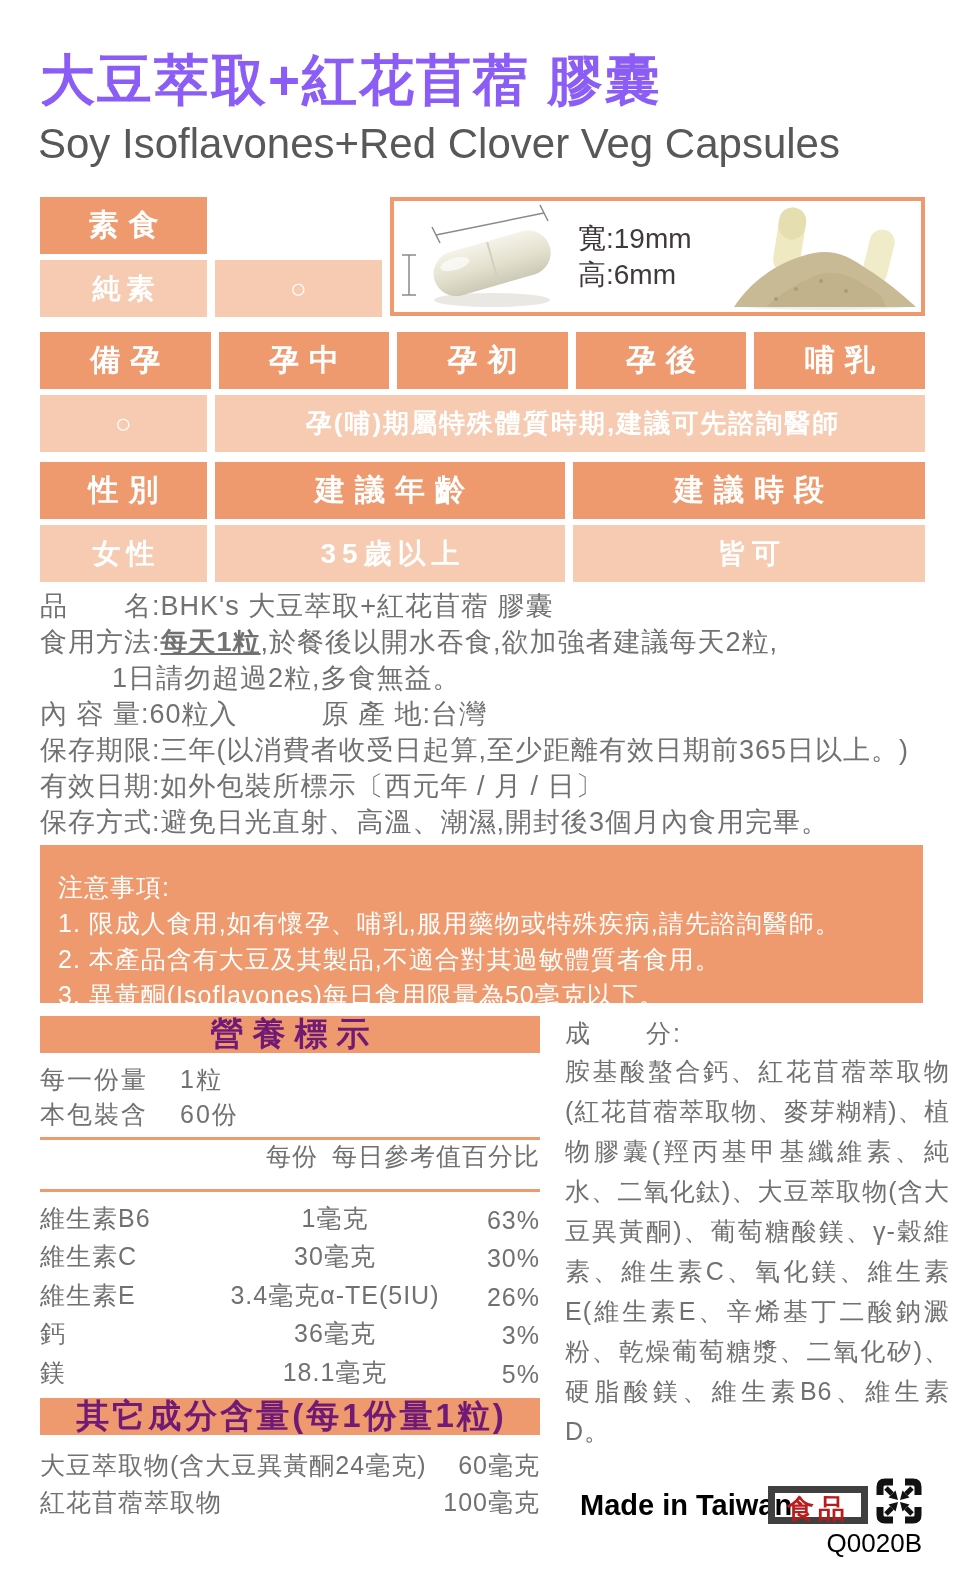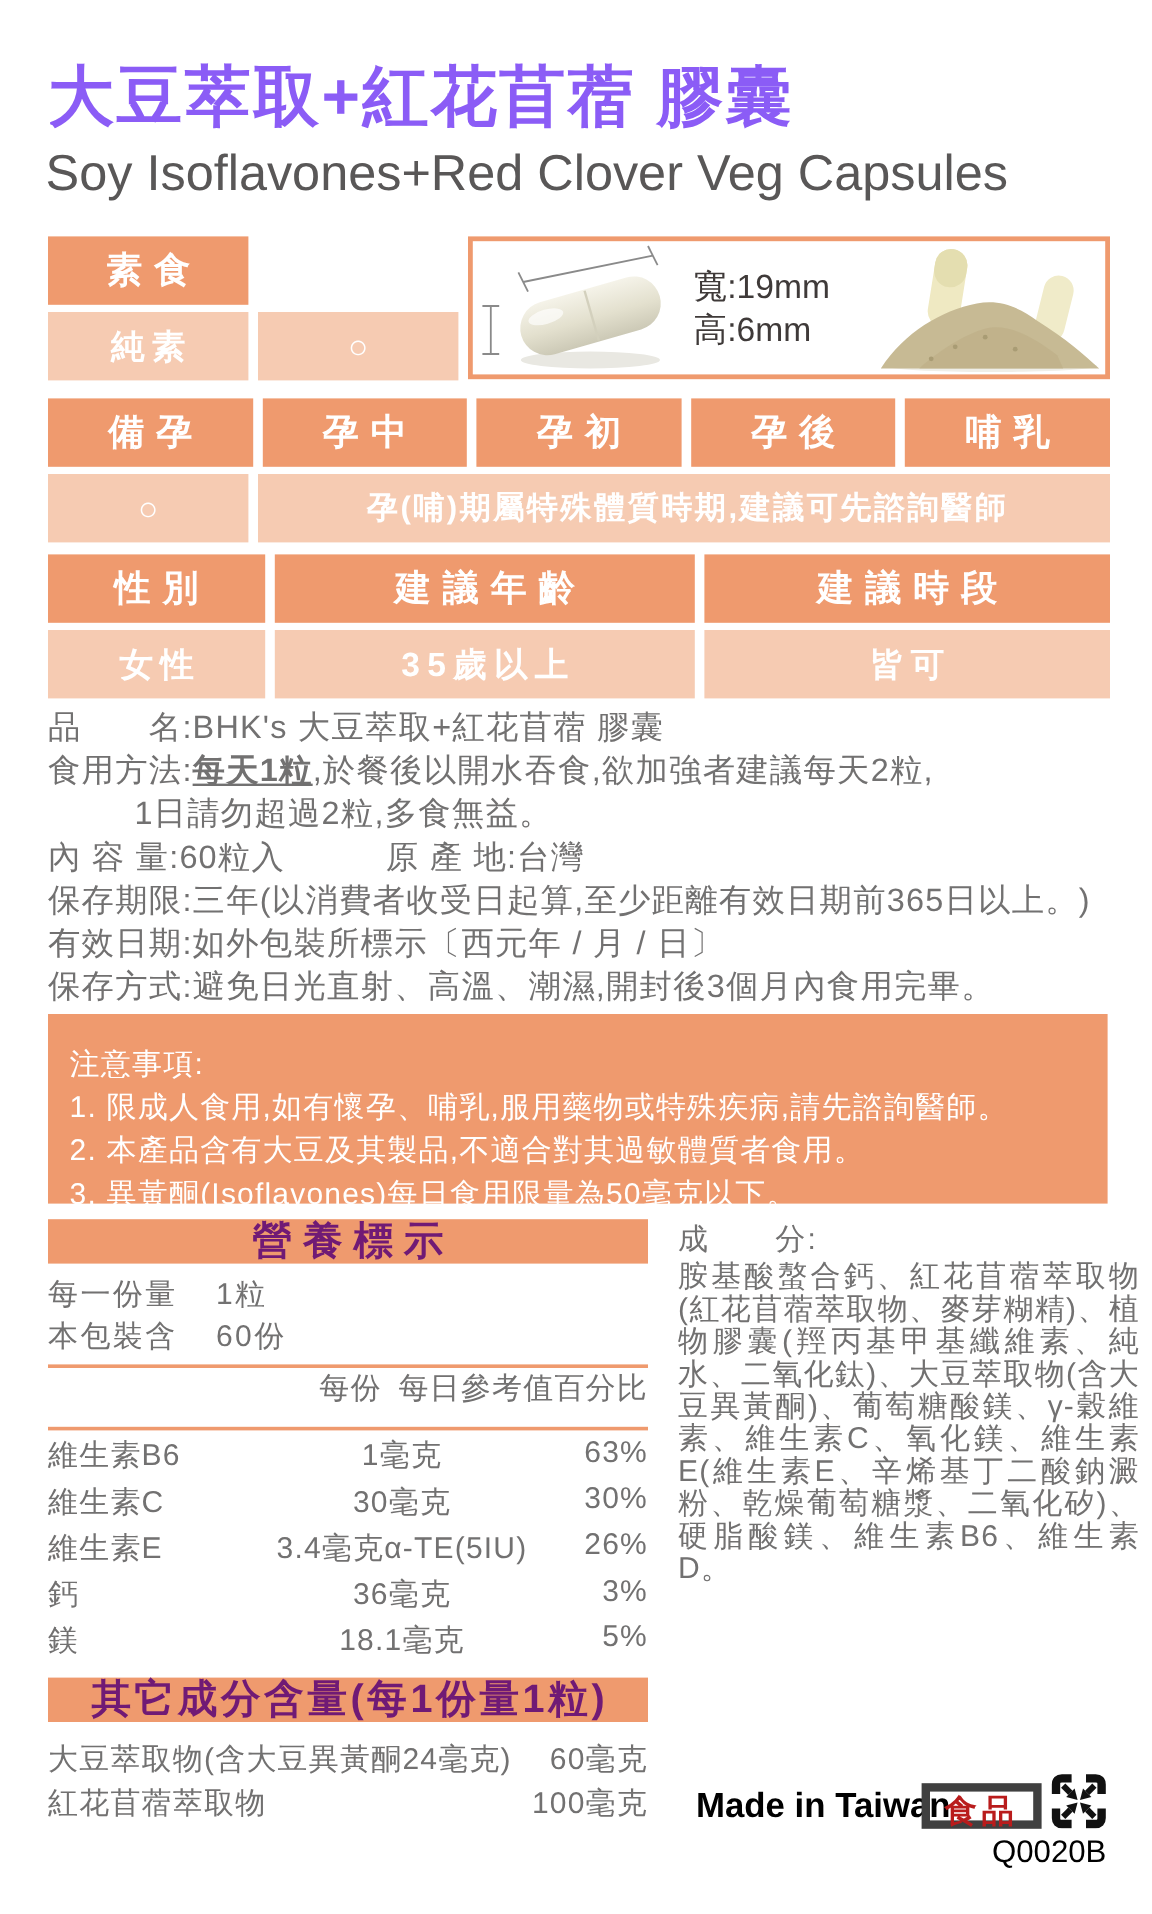--- a/index.html
+++ b/index.html
@@ -21,21 +21,21 @@
   .t1 .trow + .trow { margin-top:6px; }
   .img-panel { position:absolute; left:350px; top:0; width:535px; height:119px; background:#fff;
                border:4px solid #EF9A6E; display:flex; align-items:center; }
   .dim-text { font-size:28px; color:#3F3A39; line-height:36px; white-space:nowrap; margin-left:4px; }
   .t2 { position:absolute; left:40px; top:332px; width:885px; }
   .t2 .c { flex:1; }
   .t2 .trow + .trow { margin-top:6px; }
   .t2 .first { flex:none; width:167px; }
   .t2 .merged { flex:1; font-size:26px; letter-spacing:2px; }
   .t3 { position:absolute; left:40px; top:462px; width:885px; }
-  .t3 .c1 { width:181px; } .t3 .c2 { width:350px; } .t3 .c3 { flex:1; }
+  .t3 .c1 { width:167px; } .t3 .c2 { width:350px; } .t3 .c3 { flex:1; }
   .t3 .trow + .trow { margin-top:6px; }
 
   
   .info { position:absolute; left:40px; top:588px; width:895px; font-size:27px; line-height:36px; color:#727171; letter-spacing:1px; }
   .info .indent { padding-left:72px; }
   .u { font-weight:bold; text-decoration:underline; }
 
   
   .notice { position:absolute; left:40px; top:845px; width:883px; height:158px; background:#EF9A6E; color:#fff;
             padding:24px 18px; font-size:25px; line-height:36px; letter-spacing:1px; }
@@ -46,29 +46,29 @@
   .rightcol { width:385px; margin-left:25px; }
   .bar { background:#EF9A6E; color:#701a75; font-weight:bold; font-size:33px; height:37px;
          display:flex; align-items:center; justify-content:center; letter-spacing:9px; padding-left:9px; }
   .bar2 { letter-spacing:3px; padding-left:3px; }
   .sline { font-size:25px; line-height:35px; letter-spacing:2px; }
   .slines { margin-top:9px; }
   .slabel { display:inline-block; width:140px; }
   .hr { border:none; border-top:3px solid #EF9A6E; margin:5px 0 0 0; }
   .colhead { display:flex; justify-content:flex-end; gap:14px; font-size:25px; height:44px; align-items:flex-start; letter-spacing:1px; }
   .nrows { margin-top:4px; }
-  .nrow { display:flex; align-items:flex-start; height:38.5px; font-size:25px; letter-spacing:1px; }
+  .nrow { display:flex; align-items:flex-end; height:38.5px; font-size:25px; letter-spacing:1px; }
   .nname { width:170px; }
   .namt  { flex:1; text-align:center; }
   .ndv   { width:80px; text-align:right; }
   .other { margin-top:12px; }
   .orow { display:flex; align-items:center; height:37px; font-size:25px; letter-spacing:1px; }
   .oname { flex:1; } .oamt { text-align:right; }
   .ing-label { font-size:25px; line-height:35px; letter-spacing:2px; }
-  .ing-text  { font-size:25px; line-height:27px; text-align:justify; letter-spacing:1px; }
+  .ing-text  { font-size:25px; line-height:40px; text-align:justify; letter-spacing:1px; }
 
   
   .made { position:absolute; left:580px; top:1489px; font-size:29px; font-weight:bold; color:#000; }
   .food-badge { position:absolute; left:768px; top:1486px; border:7px solid #404040; color:#b91c1c; font-size:27px;
                 font-weight:bold; height:38px; line-height:32px; padding:0 12px; letter-spacing:4px; }
   .recycle { position:absolute; left:876px; top:1478px; }
   .code { position:absolute; left:816px; top:1528px; width:106px; text-align:right; font-size:26px; color:#000; }
 </style>
 </head>
 <body>

